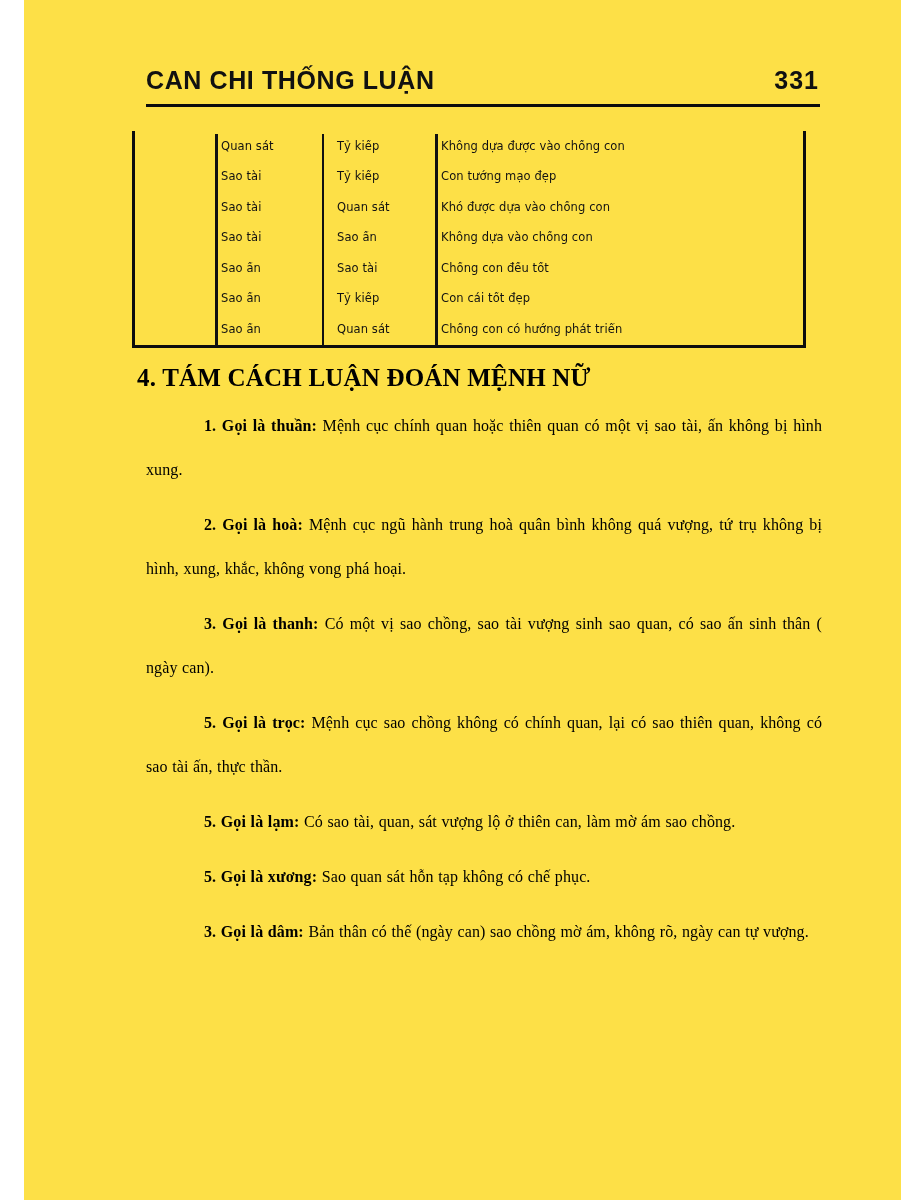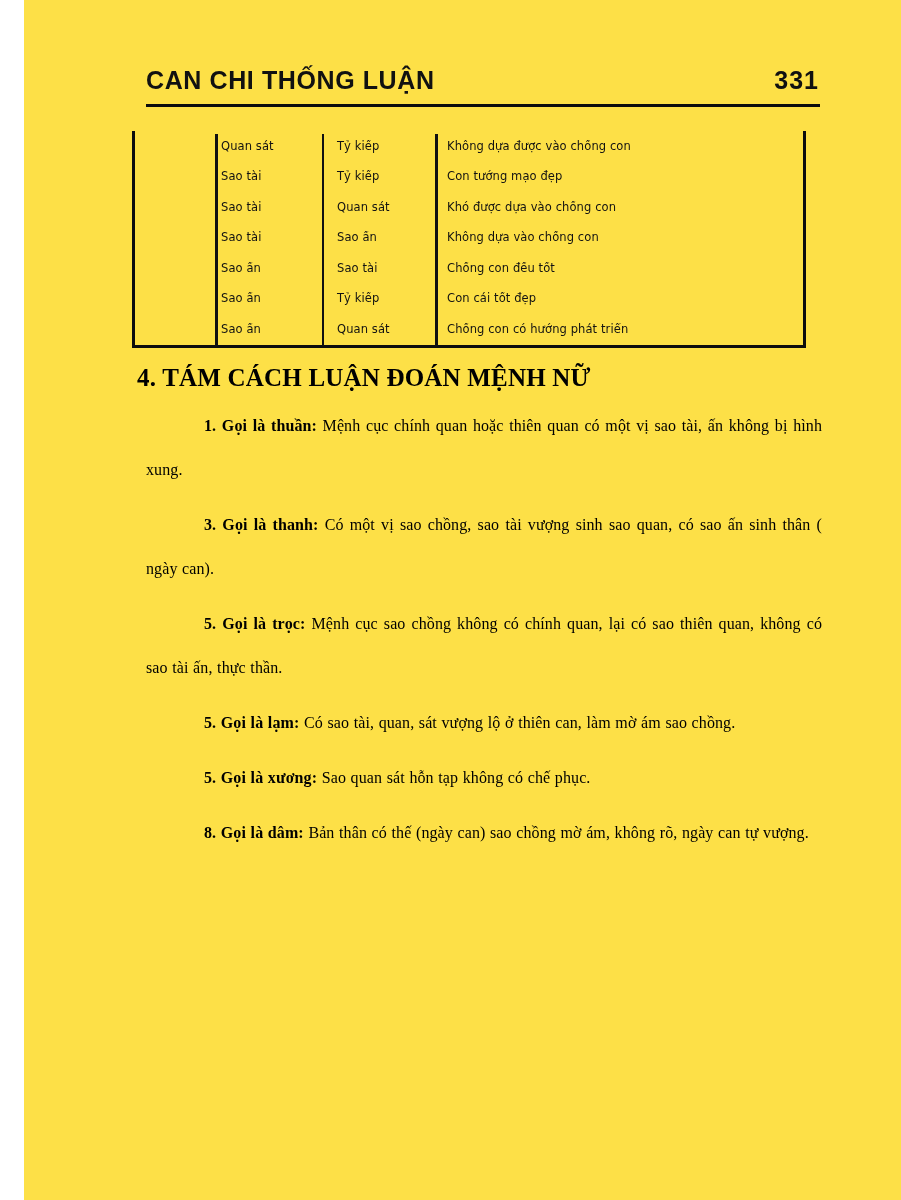--- a/index.html
+++ b/index.html
@@ -123,21 +123,21 @@
     font-size: 11.5px;
     line-height: 1.1;
     color: #121212;
     white-space: nowrap;
     overflow: hidden;
     letter-spacing: 0.1px;
   }
   .c-spacer { width: 83px; flex: 0 0 83px; }
   .c-a      { width: 107px; flex: 0 0 107px; padding-left: 6px; box-sizing: border-box; }
   .c-b      { width: 113px; flex: 0 0 113px; padding-left: 15px; box-sizing: border-box; }
-  .c-c      { flex: 1 1 auto; padding-left: 12px; box-sizing: border-box; }
+  .c-c      { flex: 1 1 auto; padding-left: 6px; box-sizing: border-box; }
 
   
   .section-title {
     position: absolute;
     left: 113px;
     top: 364px;
     font-size: 25px;
     font-weight: bold;
     letter-spacing: 0.2px;
     white-space: nowrap;
@@ -225,20 +225,21 @@
           <div class="cell c-b">Quan sát</div>
           <div class="cell c-c">Chồng con có hướng phát triển</div>
         </div>
       </div>
   </div>
 
   <div class="section-title">4. TÁM CÁCH LUẬN ĐOÁN MỆNH NỮ</div>
 
   <div class="body-block" id="body-block">
       <p class="para"><span class="lead">1. Gọi là thuần:</span><span> Mệnh cục chính quan hoặc thiên quan có một vị sao tài, ấn không bị hình xung.</span></p>
+      <p class="para"><span class="lead">2. Gọi là hoà:</span><span> Mệnh cục ngũ hành trung hoà quân bình không quá vượng, tứ trụ không bị hình, xung, khắc, không vong phá hoại.</span></p>
       <p class="para"><span class="lead">3. Gọi là thanh:</span><span> Có một vị sao chồng, sao tài vượng sinh sao quan, có sao ấn sinh thân ( ngày can).</span></p>
       <p class="para"><span class="lead">5. Gọi là trọc:</span><span> Mệnh cục sao chồng không có chính quan, lại có sao thiên quan, không có sao tài ấn, thực thần.</span></p>
       <p class="para"><span class="lead">5. Gọi là lạm:</span><span> Có sao tài, quan, sát vượng lộ ở thiên can, làm mờ ám sao chồng.</span></p>
       <p class="para"><span class="lead">5. Gọi là xương:</span><span> Sao quan sát hỗn tạp không có chế phục.</span></p>
-      <p class="para"><span class="lead">8. Gọi là dâm:</span><span> Bản thân có thế (ngày can) sao chồng mờ ám, không rõ, ngày can tự vượng.</span></p>
+      <p class="para"><span class="lead">3. Gọi là dâm:</span><span> Bản thân có thế (ngày can) sao chồng mờ ám, không rõ, ngày can tự vượng.</span></p>
     </div>
 
 </div>
 
 </body></html>

